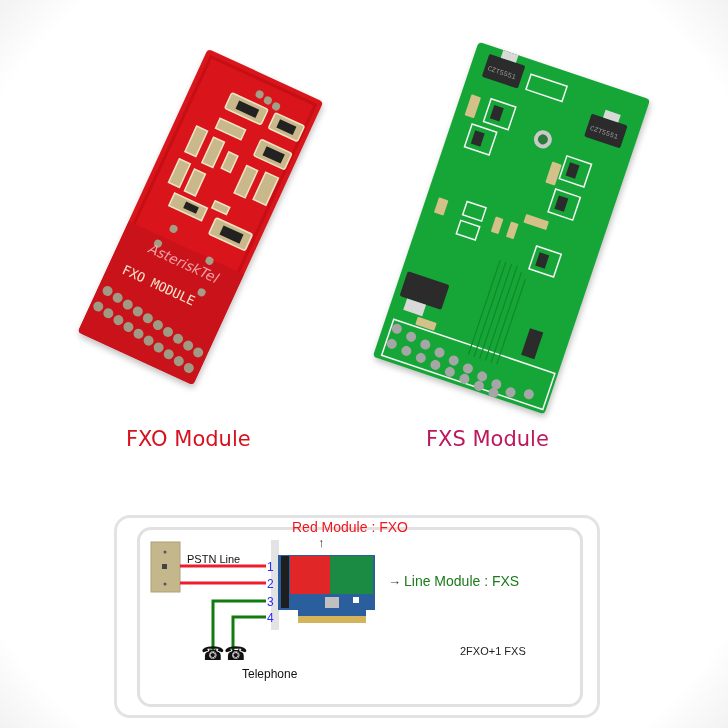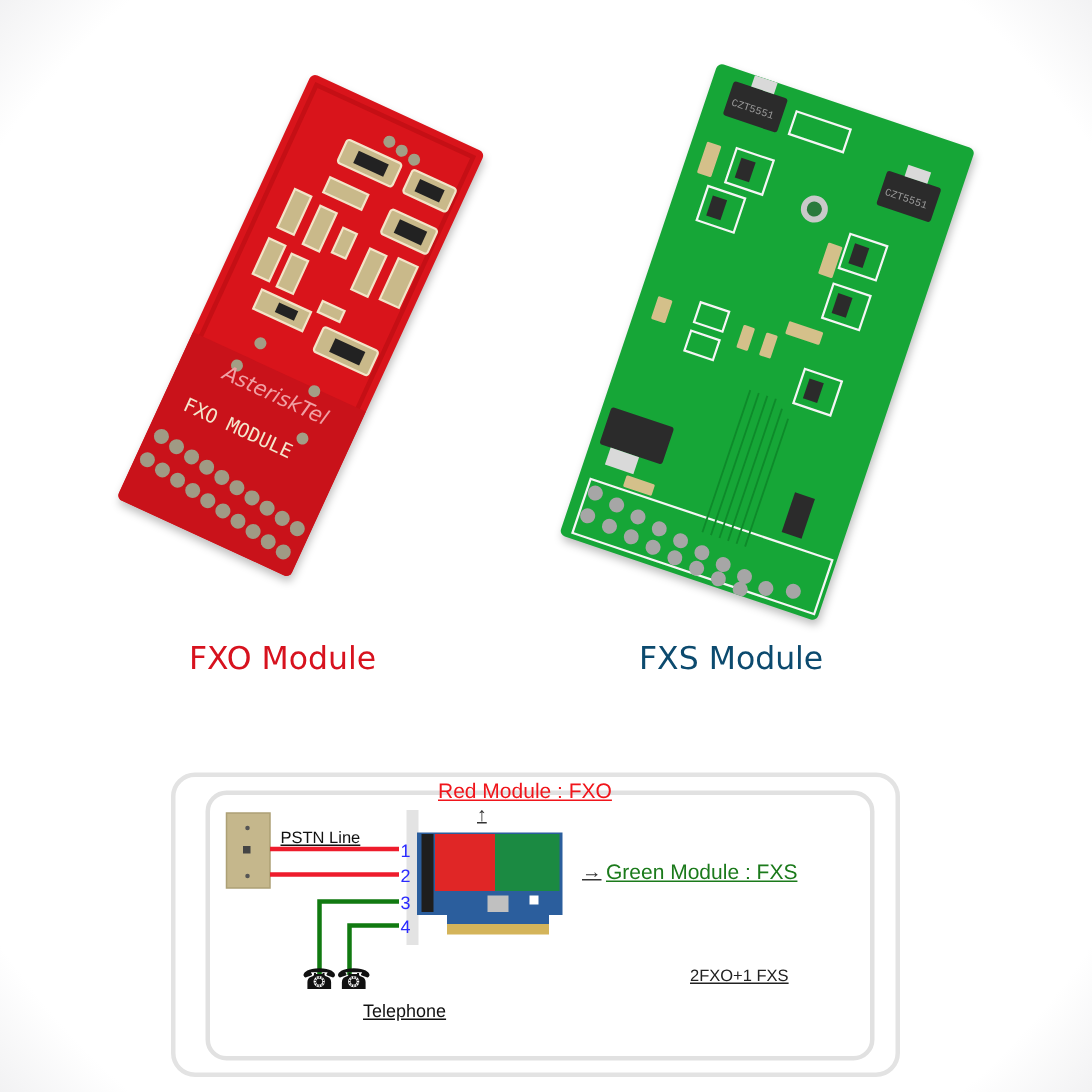--- a/index.html
+++ b/index.html
@@ -4,24 +4,24 @@
 <style>
   html,body{margin:0;padding:0;}
   body{width:728px;height:728px;position:relative;overflow:hidden;background:#ffffff;font-family:"Liberation Sans",sans-serif;}
   .vignette{position:absolute;inset:0;background:radial-gradient(ellipse 78% 82% at 50% 50%, rgba(255,255,255,0) 78%, rgba(205,205,210,0.55) 100%);pointer-events:none;}
   .board{position:absolute;border-radius:4px;box-shadow:2px 3px 6px rgba(0,0,0,0.25);overflow:hidden;}
   .board svg{position:absolute;left:0;top:0;width:100%;height:100%;}
   #red-board{left:137px;top:61px;width:127px;height:312px;background:#d9141b;transform:rotate(24.7deg);}
   #green-board{left:421px;top:62px;width:181px;height:332px;background:#16a637;transform:rotate(18.6deg);}
   .caption{position:absolute;font-family:"DejaVu Sans",sans-serif;font-size:21px;}
   #fxo-caption{left:126px;top:427px;color:#d7121e;}
-  #fxs-caption{left:426px;top:427px;color:#0c4a6e;}
+  #fxs-caption{left:426px;top:427px;color:#be185d;}
   .frame-outer{position:absolute;left:114px;top:515px;width:486px;height:203px;border:3px solid #e3e3e3;border-radius:16px;box-sizing:border-box;}
   .frame-inner{position:absolute;left:137px;top:527px;width:446px;height:180px;border:3px solid #e1e1e1;border-radius:14px;box-sizing:border-box;}
-  .lbl{position:absolute;font-family:"Liberation Sans",sans-serif;white-space:nowrap;text-decoration:underline;}
+  .lbl{position:absolute;font-family:"Liberation Sans",sans-serif;white-space:nowrap;}
   #red-label{left:292px;top:519px;font-size:14px;color:#f0151b;}
   #green-label{left:404px;top:573px;font-size:14px;color:#1b7a1b;}
   #green-arrow{left:388px;top:573px;font-size:13px;color:#333;}
   #up-arrow{left:318px;top:535px;font-size:13px;color:#333;}
   #pstn-label{left:187px;top:553px;font-size:11px;color:#111;}
   #model-label{left:460px;top:645px;font-size:11px;color:#222;}
   #tel-label{left:196px;top:667px;font-size:12px;color:#111;margin-left:46px;}
   .portnum{position:absolute;font-size:12px;color:#2b2bff;font-family:"Liberation Sans",sans-serif;}
   .phone{position:absolute;top:644px;font-size:19px;color:#111;line-height:1;}
   #diagram-svg{position:absolute;left:0;top:0;width:728px;height:728px;pointer-events:none;}
@@ -203,21 +203,21 @@
     <rect x="290" y="556" width="40" height="38" fill="#e02626"></rect>
     <rect x="330" y="556" width="43" height="38" fill="#1b8a42"></rect>
     <rect x="325" y="597" width="14" height="11" fill="#c0c0c0"></rect>
     <rect x="353" y="597" width="6" height="6" fill="#fff"></rect>
   </g>
 </svg>
 
 <div class="lbl" id="red-label">Red Module : FXO</div>
 <div class="lbl" id="up-arrow">↑</div>
 <div class="lbl" id="green-arrow">→</div>
-<div class="lbl" id="green-label">Green Module : FXS</div>
+<div class="lbl" id="green-label">Line Module : FXS</div>
 <div class="lbl" id="pstn-label">PSTN Line</div>
 
 <div class="portnum" style="left:267px;top:560px;">1</div>
 <div class="portnum" style="left:267px;top:577px;">2</div>
 <div class="portnum" style="left:267px;top:595px;">3</div>
 <div class="portnum" style="left:267px;top:611px;">4</div>
 
 <div class="phone" style="left:201px;">☎</div>
 <div class="phone" style="left:224px;">☎</div>
 <div class="lbl" id="tel-label">Telephone</div>

